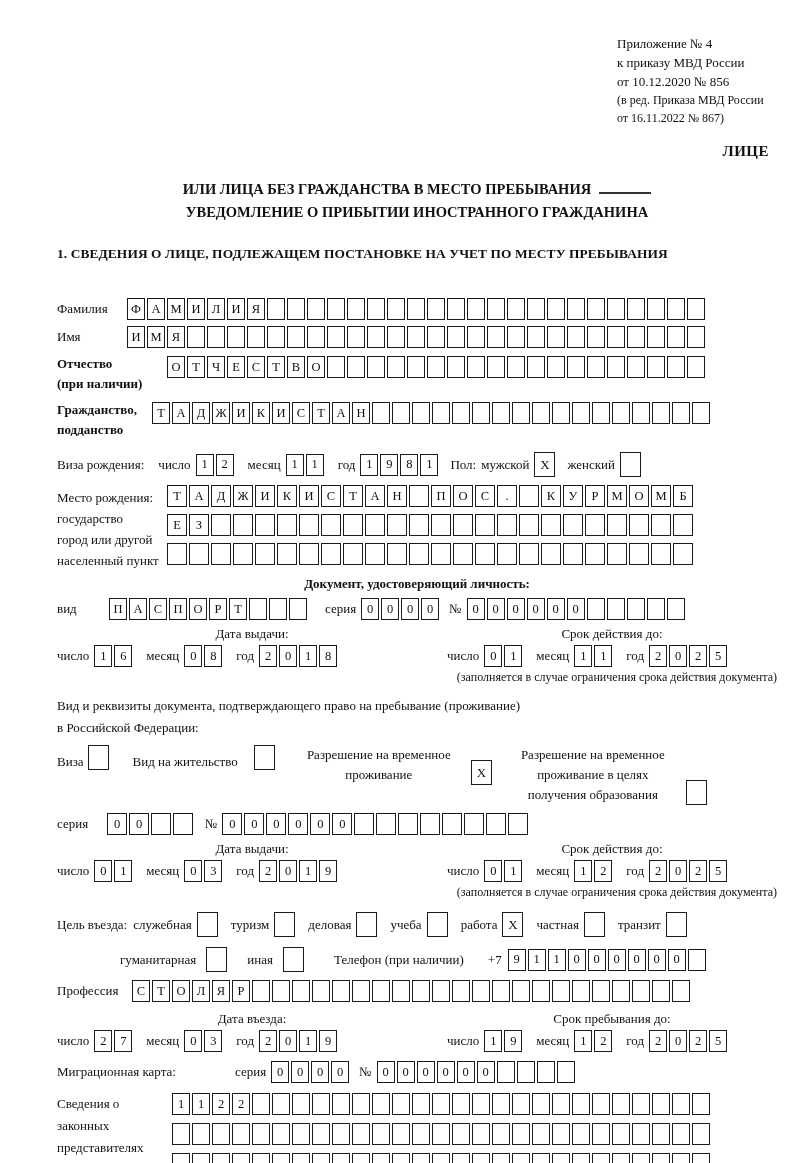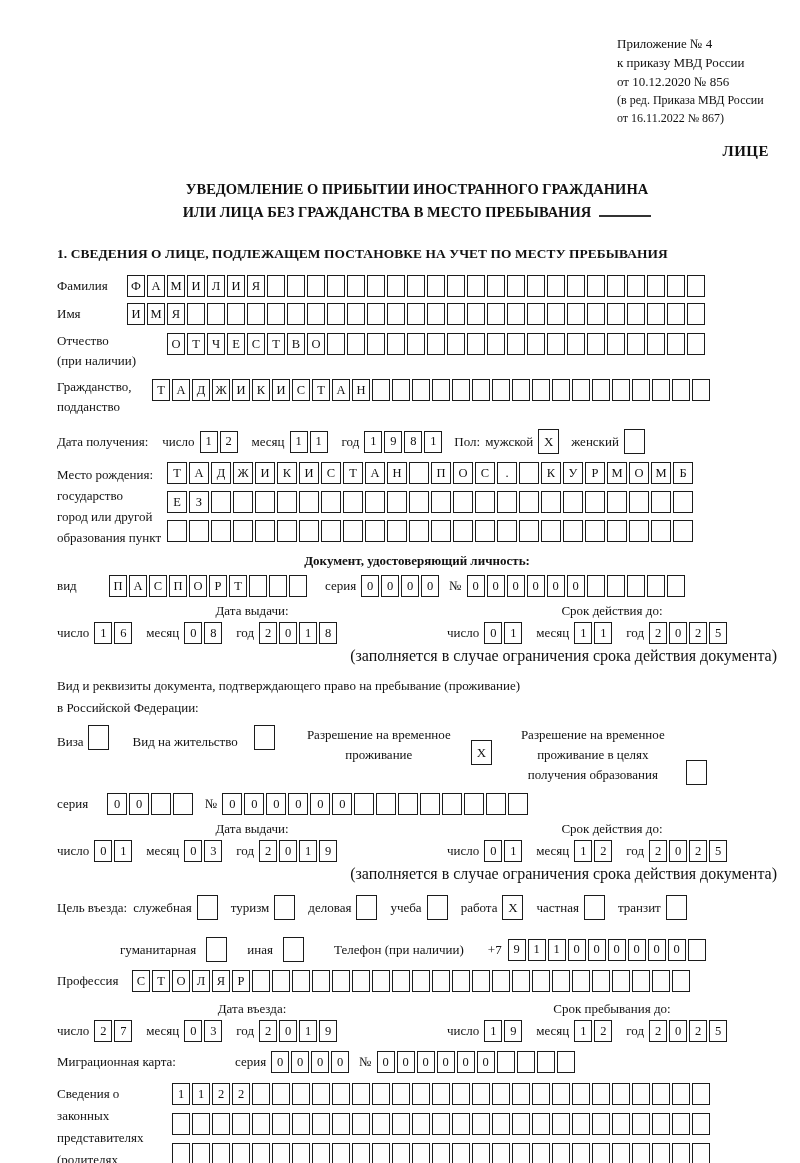--- a/index.html
+++ b/index.html
@@ -27,32 +27,32 @@
   .cell { width: 16px; height: 20px; border: 1.5px solid #1c1c1c; margin-right: 2px;
           display: flex; align-items: center; justify-content: center; font-size: 12.5px; flex: none; }
   .w .cell { width: 18px; }
   .cb { width: 19px; height: 23px; border: 1.5px solid #1c1c1c; display: inline-flex; flex: none;
         align-items: center; justify-content: center; font-size: 13px; }
 
   .row { display: flex; align-items: center; margin-top: 6px; }
   .row.top { align-items: flex-start; }
   .lbl { flex: none; }
   .lw70 { width: 70px; } .lw75 { width: 75px; } .lw95 { width: 95px; } .lw110 { width: 110px; } .lw150 { width: 150px; }
-  .lbl2 { line-height: 20px; }
+  .lbl2 { line-height: 20px; font-weight: bold; }
   .mt2 { margin-top: 2px; }
 
   
   .dates { display: flex; margin-top: 6px; }
   .tc-left { width: 390px; flex: none; }
   .tc-right { flex: 1; }
   .tc-head { text-align: center; margin-bottom: 3px; }
   .drow { display: flex; align-items: center; }
   .dlbl { margin-right: 5px; flex: none; }
   .dgap { margin-left: 12px; }
-  .note { font-size: 16px; text-align: right; margin-top: 3px; }
+  .note { font-size: 12px; text-align: right; margin-top: 3px; }
 
   .intro { margin-top: 10px; line-height: 22px; }
 
   .visa-row { display: flex; align-items: flex-start; margin-top: 6px; }
   .opt { display: flex; align-items: flex-end; }
   .opt .cb { margin-left: 8px; }
   .opt-multi { text-align: center; line-height: 20px; flex: none; }
 
   .purpose-row { display: flex; align-items: center; margin-top: 12px; flex-wrap: nowrap; }
   .purpose-row .cb { margin-left: 5px; }
@@ -77,29 +77,29 @@
   <div class="hdr">
     <div>Приложение № 4</div>
     <div>к приказу МВД России</div>
     <div>от 10.12.2020 № 856</div>
     <div class="sub">(в ред. Приказа МВД России</div>
     <div class="sub">от 16.11.2022 № 867)</div>
   </div>
   <div class="forma">ЛИЦЕ</div>
 
   <div class="title">
-    <div>УВЕДОМЛЕНИЕ О ПРИБЫТИИ ИНОСТРАННОГО ГРАЖДАНИНА</div>
     <div>
       <span>ИЛИ ЛИЦА БЕЗ ГРАЖДАНСТВА В МЕСТО ПРЕБЫВАНИЯ</span><span class="title-blank"></span>
     </div>
+    <div>УВЕДОМЛЕНИЕ О ПРИБЫТИИ ИНОСТРАННОГО ГРАЖДАНИНА</div>
   </div>
 
   <div class="sect">1. СВЕДЕНИЯ О ЛИЦЕ, ПОДЛЕЖАЩЕМ ПОСТАНОВКЕ НА УЧЕТ ПО МЕСТУ ПРЕБЫВАНИЯ</div>
 
-  <div class="row" style="margin-top:13px">
+  <div class="row" style="margin-top:36px">
     <span class="lbl lw70">Фамилия</span>
     <span class="strip">
         <span class="cell">Ф</span>
         <span class="cell">А</span>
         <span class="cell">М</span>
         <span class="cell">И</span>
         <span class="cell">Л</span>
         <span class="cell">И</span>
         <span class="cell">Я</span>
         <span class="cell"></span>
@@ -229,21 +229,21 @@
         <span class="cell"></span>
         <span class="cell"></span>
         <span class="cell"></span>
         <span class="cell"></span>
         <span class="cell"></span>
         <span class="cell"></span>
       </span>
   </div>
 
   <div class="row" style="margin-top:12px">
-    <span class="lbl">Дата получения:</span>
+    <span class="lbl">Виза рождения:</span>
     <span class="dlbl" style="margin-left:14px">число</span>
     <span class="strip">
         <span class="cell">1</span>
         <span class="cell">2</span>
       </span>
     <span class="dlbl dgap">месяц</span>
     <span class="strip">
         <span class="cell">1</span>
         <span class="cell">1</span>
       </span>
@@ -259,21 +259,21 @@
     <span class="cb">X</span>
     <span class="dlbl" style="margin-left:12px">женский</span>
     <span class="cb"></span>
   </div>
 
   <div class="bp">
     <div class="bp-labels">
       <div>Место рождения:</div>
       <div>государство</div>
       <div>город или другой</div>
-      <div>образования пункт</div>
+      <div>населенный пункт</div>
     </div>
     <div class="bp-rows w">
       <div class="strip">
           <span class="cell">Т</span>
           <span class="cell">А</span>
           <span class="cell">Д</span>
           <span class="cell">Ж</span>
           <span class="cell">И</span>
           <span class="cell">К</span>
           <span class="cell">И</span>
@@ -554,21 +554,21 @@
     <span class="p-gap">учеба</span>
     <span class="cb"></span>
     <span class="p-gap">работа</span>
     <span class="cb">X</span>
     <span class="p-gap">частная</span>
     <span class="cb"></span>
     <span class="p-gap">транзит</span>
     <span class="cb"></span>
   </div>
 
-  <div class="purpose-row" style="margin-top:17px; margin-left:63px">
+  <div class="purpose-row" style="margin-top:10px; margin-left:63px">
     <span>гуманитарная</span>
     <span class="cb" style="margin-left:10px"></span>
     <span class="p-gap" style="margin-left:20px">иная</span>
     <span class="cb" style="margin-left:10px"></span>
     <span style="margin-left:30px">Телефон (при наличии)</span>
     <span style="margin-left:24px">+7</span>
     <span class="strip" style="margin-left:6px">
         <span class="cell">9</span>
         <span class="cell">1</span>
         <span class="cell">1</span>

